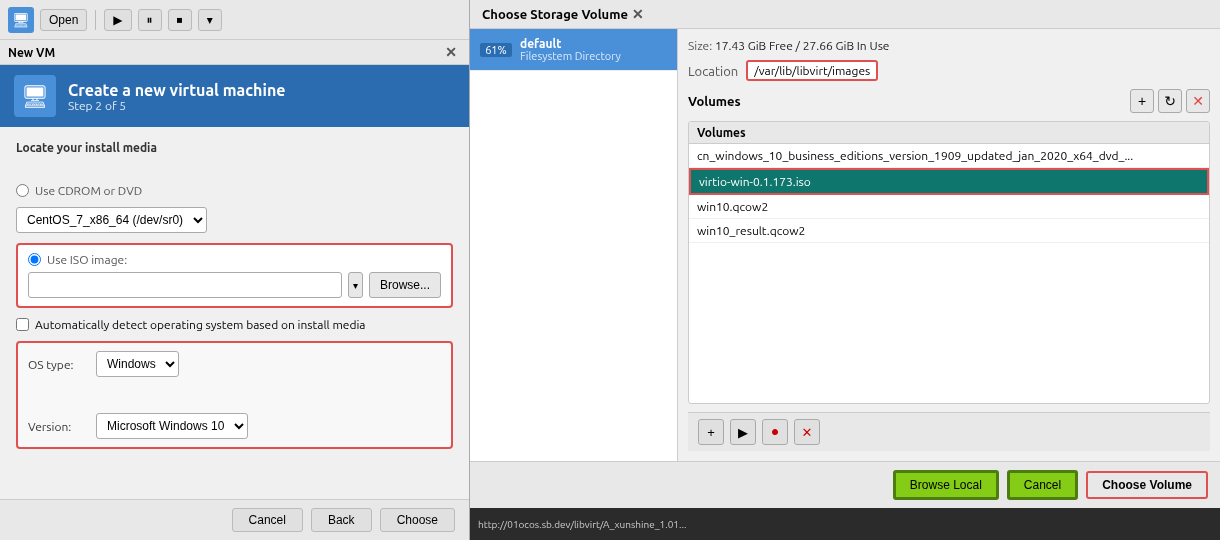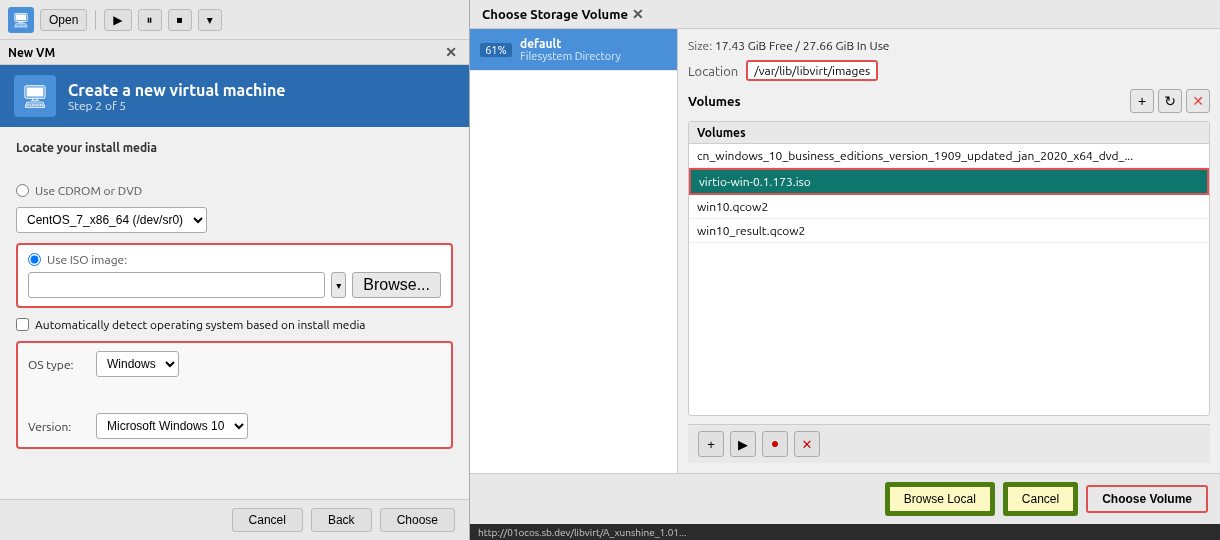--- a/index.html
+++ b/index.html
@@ -149,21 +149,21 @@
       padding: 2px 6px;
       font-size: 12px;
       background: white;
     }
 
     .browse-btn {
       background: #e8e8e8;
       border: 1px solid #aaa;
       border-radius: 3px;
       padding: 3px 10px;
-      font-size: 16px;
+      font-size: 12px;
       cursor: pointer;
       height: 26px;
     }
 
     .iso-arrow {
       background: #e8e8e8;
       border: 1px solid #aaa;
       border-radius: 3px;
       padding: 2px 4px;
       font-size: 10px;
@@ -390,40 +390,40 @@
       border-top: 1px solid #ccc;
       padding: 8px 12px;
       background: #e8e8e8;
       display: flex;
       justify-content: flex-end;
       gap: 8px;
       align-items: center;
     }
 
     .footer-main-btn {
-      background: #fef9c3;
-      border: 5px solid #4d7c0f;
+      background: #84cc16;
+      border: 3px solid #4d7c0f;
       border-radius: 3px;
       padding: 5px 14px;
       font-size: 12px;
       cursor: pointer;
     }
 
     .footer-main-btn.primary {
       background: #e8e8e8;
       border: 2px solid #e05050;
       font-weight: bold;
     }
 
     .status-bar {
       background: #2b2b2b;
       color: #ccc;
       font-size: 10px;
       padding: 2px 8px;
-      height: 16px;
+      height: 32px;
       display: flex;
       align-items: center;
     }
   </style>
 </head>
 <body>
 
 <div class="left-panel">
 
   <div class="toolbar">

